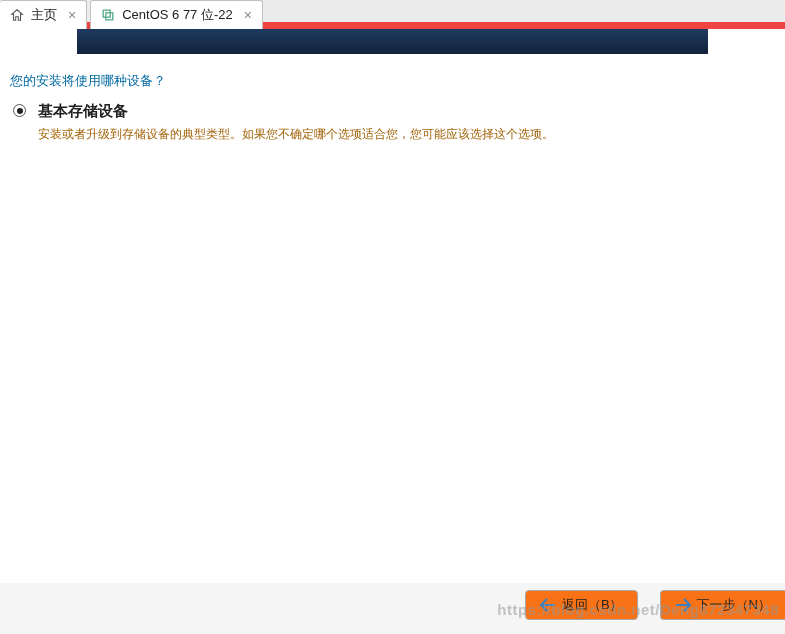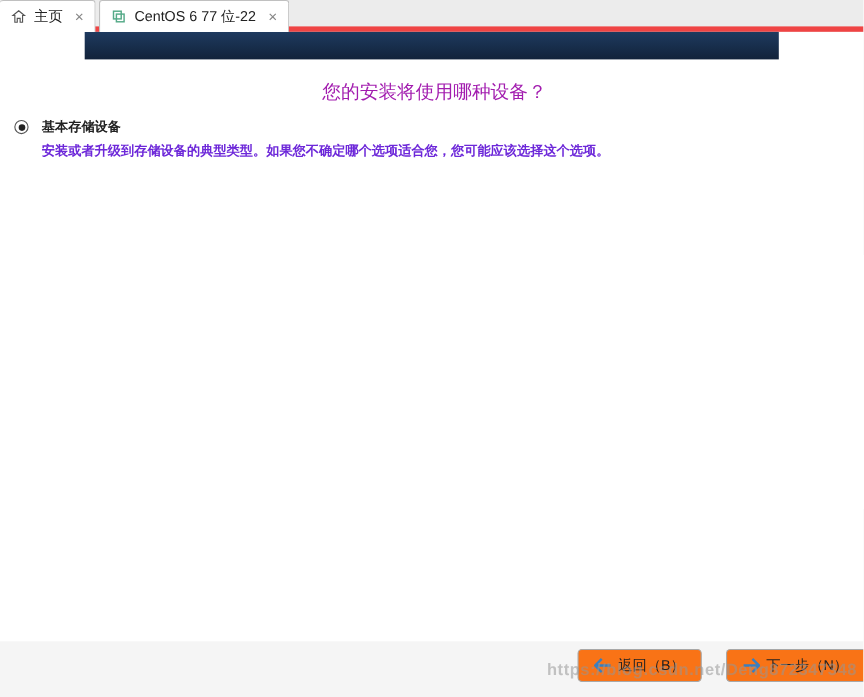--- a/index.html
+++ b/index.html
@@ -1,36 +1,36 @@
 <!DOCTYPE html>
 <html><head>
   <meta charset="utf-8">
   <style>
     * { box-sizing: border-box; margin: 0; padding: 0; }
     body { font-family: "Microsoft YaHei", sans-serif; font-size: 12px; background: #f5f5f5; width: 785px; height: 634px; overflow: hidden; position: relative; }
     
-    .tab-bar { display: flex; background: #ececec; border-bottom: 5px solid #ef4444; height: 29px; }
+    .tab-bar { display: flex; background: #ececec; border-bottom: 7px solid #ef4444; height: 29px; }
     .tab { display: flex; align-items: center; gap: 7px; padding: 0 10px; background: #ffffff; border: 1px solid #c0c0c0; border-bottom: none; margin-right: 3px; font-size: 13px; color: #222; cursor: pointer; height: 29px; border-radius: 3px 3px 0 0; }
     .tab.home { border-left: none; }
     .tab-close { color: #888; font-size: 14px; line-height: 1; margin-left: 4px; cursor: pointer; }
     .home-icon svg { width: 14px; height: 14px; display: block; }
     .doc-icon svg { width: 14px; height: 14px; display: block; }
 
     .content { background: #ffffff; padding: 0 5px; height: 554px; }
     .banner { background: linear-gradient(to bottom, #1e3a5f, #12233a); height: 25px; margin: 0 72px 18px 72px; }
     
-    .question { font-size: 17px; color: #a21caf; margin: 0 0 12px 5px; text-align: center; }
+    .question { font-size: 13px; color: #0369a1; margin: 0 0 12px 5px; }
     
     .options { margin-left: 8px; }
     .option-row { display: flex; align-items: flex-start; margin-bottom: 26px; }
     .radio { margin-top: 2px; margin-right: 12px; appearance: none; width: 13px; height: 13px; border: 1px solid #555; border-radius: 50%; background: #fff; position: relative; cursor: pointer; flex-shrink: 0; }
     .radio:checked::after { content: ""; position: absolute; left: 2.5px; top: 2.5px; width: 6px; height: 6px; background: #222; border-radius: 50%; }
     .option-text { flex: 1; max-width: 620px; }
-    .option-title { font-weight: bold; font-size: 12px; color: #222; margin-bottom: 4px; }
-    .option-desc { font-size: 12px; color: #6d28d9; line-height: 1.5; font-weight: bold; }
+    .option-title { font-weight: bold; font-size: 15px; color: #222; margin-bottom: 4px; }
+    .option-desc { font-size: 12px; color: #a16207; line-height: 1.5; }
     
     .button-bar { position: absolute; bottom: 14px; right: 0; display: flex; gap: 22px; padding-right: 0; }
     .btn { display: flex; align-items: center; gap: 6px; padding: 5px 14px; background: #f97316; border: 1px solid #a8a8a8; border-radius: 4px; font-size: 13px; color: #222; cursor: pointer; margin-top: 20px; }
     .btn:last-child { border-right: none; border-top-right-radius: 0; border-bottom-right-radius: 0; }
     .arrow-left svg, .arrow-right svg { width: 16px; height: 14px; display: block; }
     
     .watermark { position: absolute; bottom: 16px; right: 6px; font-size: 15px; color: rgba(150,150,150,0.55); letter-spacing: 0.5px; pointer-events: none; font-weight: bold; }
   </style>
 </head>
 <body>

